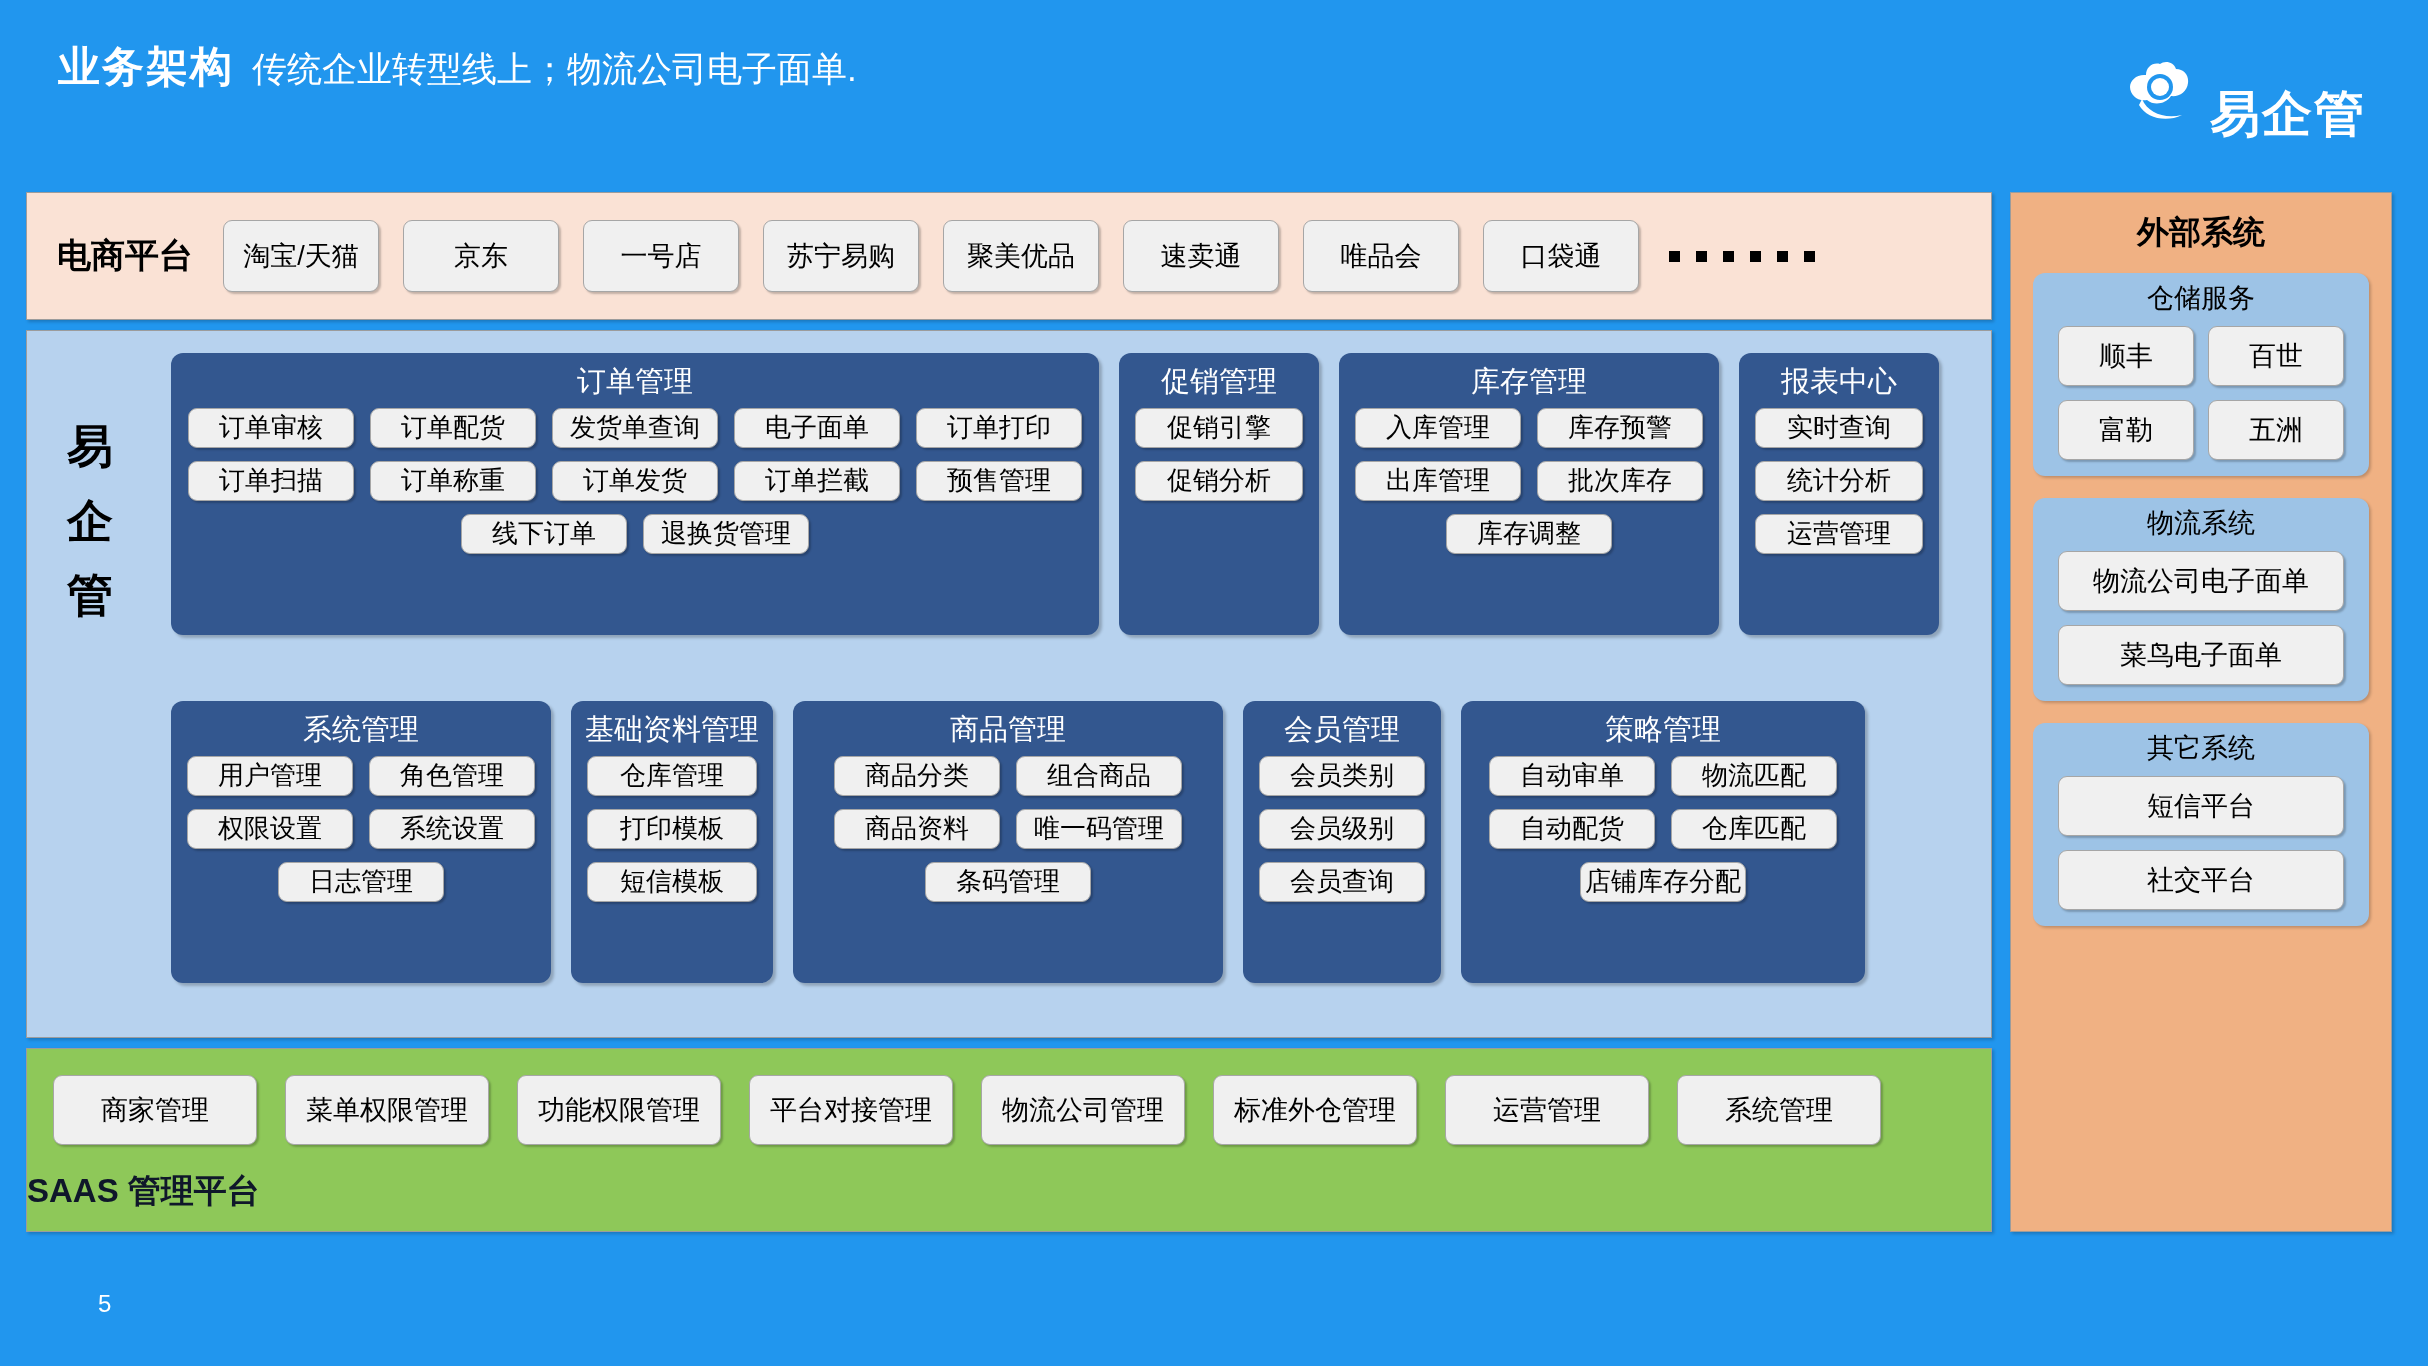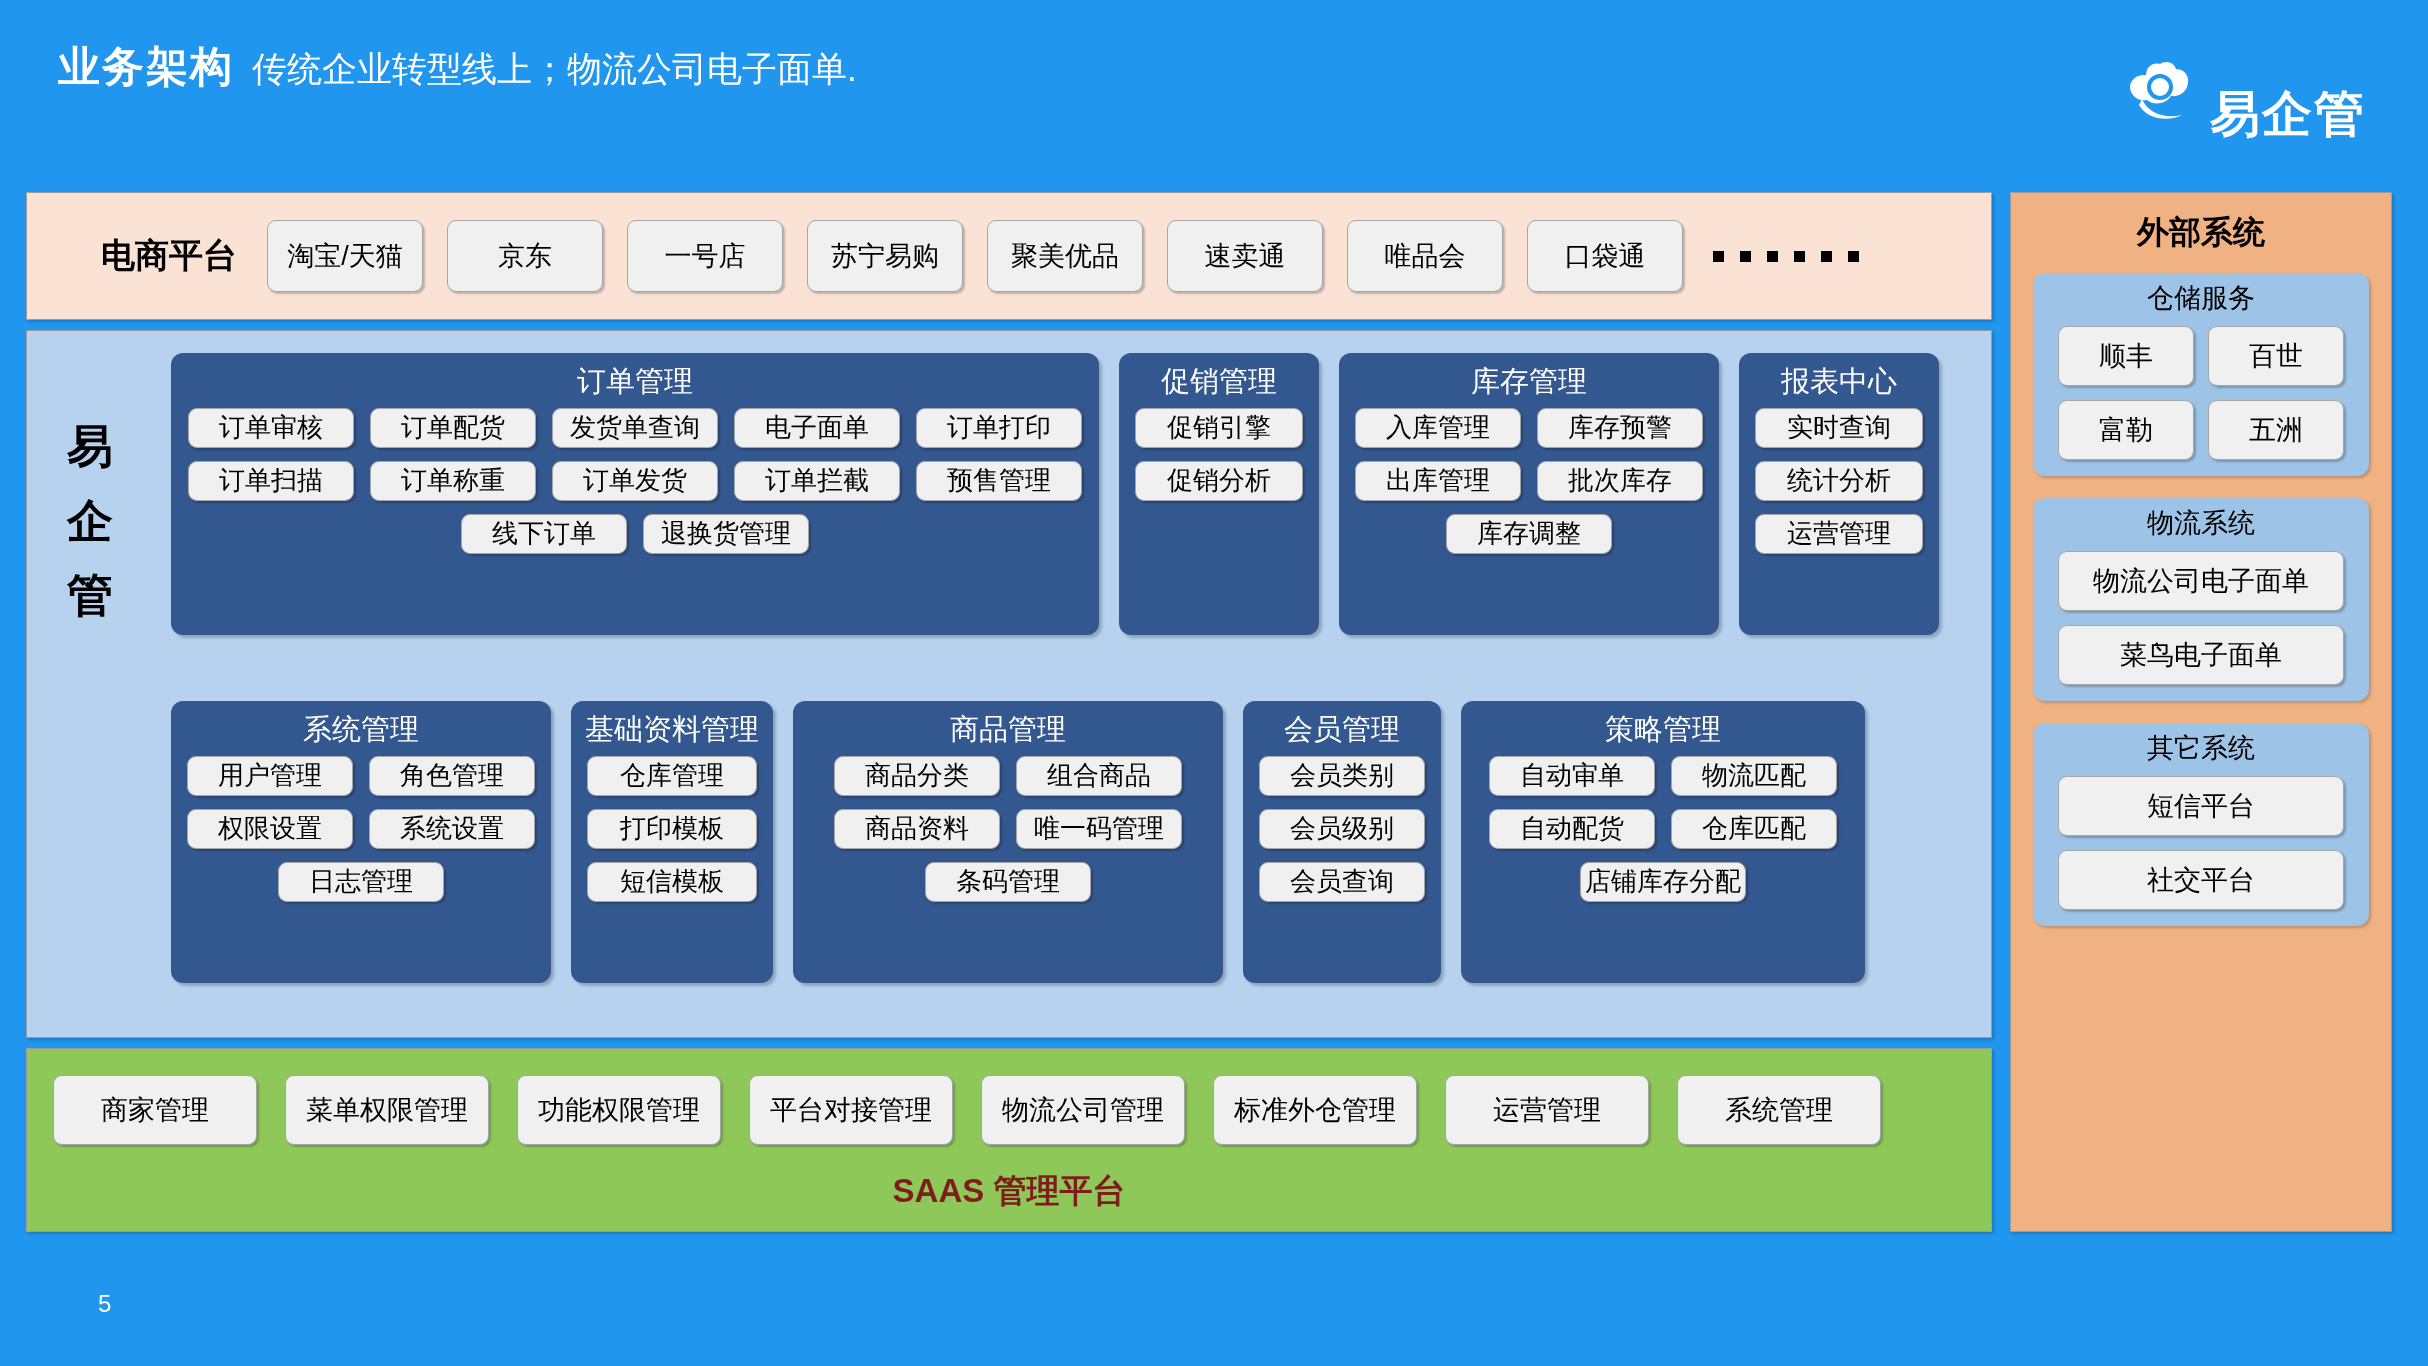--- a/index.html
+++ b/index.html
@@ -104,21 +104,20 @@
     align-items: center;
     box-shadow: 2px 2px 3px rgba(0,0,0,0.2);
   }
   .ecom-label {
     width: 196px;
     flex: none;
     text-align: center;
     font-size: 34px;
     font-weight: bold;
     color: #000;
-    padding-left: 44px;
   }
   .ecom-chips {
     display: flex;
     align-items: center;
     gap: 24px;
   }
   .ecom-chips .chip {
     width: 156px;
     height: 72px;
     font-size: 27px;
@@ -217,24 +216,24 @@
   }
   .saas-chips .chip {
     height: 70px;
     width: 204px;
     font-size: 27px;
   }
   .saas-title {
     position: absolute;
     left: 0; right: 0;
     top: 120px;
-    text-align: center;
+    text-align: left;
     font-size: 33px;
     font-weight: bold;
-    color: #7f1d1d;
+    color: #0f172a;
   }
 
   
   .ext-panel {
     position: absolute;
     left: 2010px;
     top: 192px;
     width: 382px;
     height: 1040px;
     background: #f0b183;

